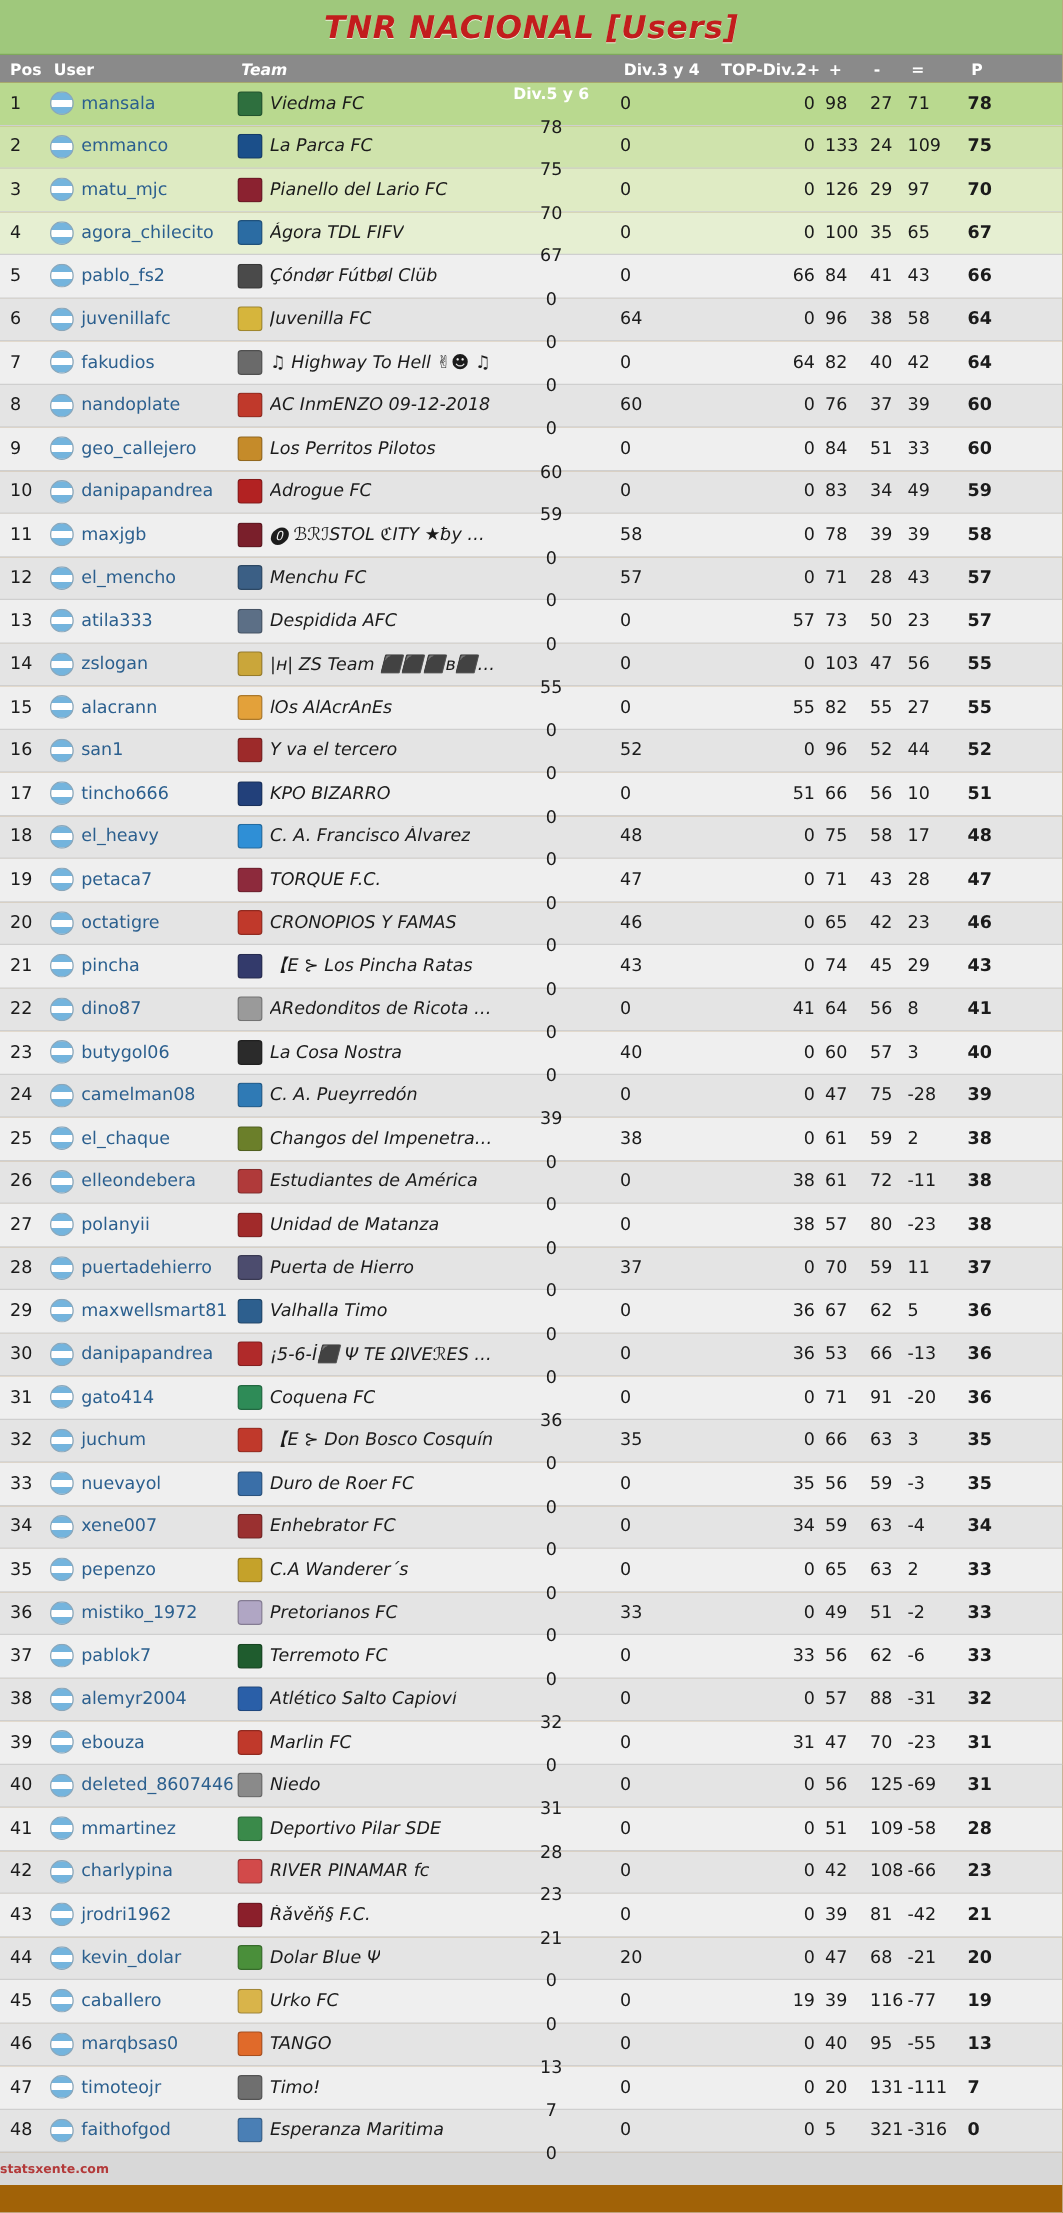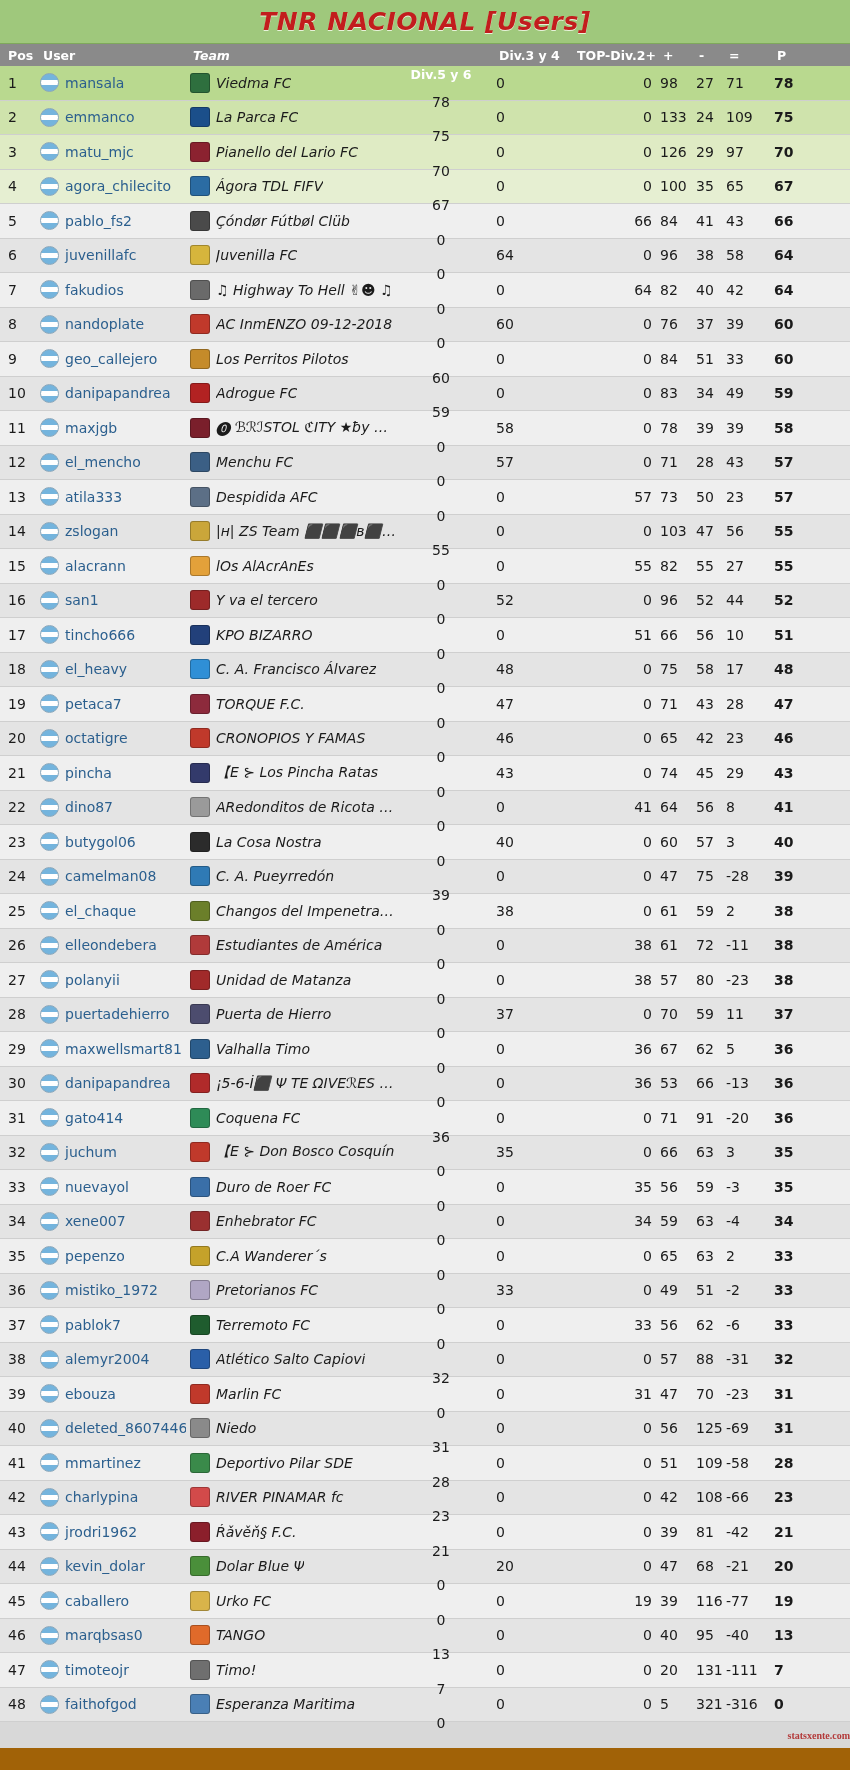--- a/index.html
+++ b/index.html
@@ -94,23 +94,22 @@
     border: 1px solid rgba(0,0,0,.25);
     background: #ccc;
   }
   .tname { overflow: hidden; text-overflow: ellipsis; white-space: nowrap; }
 
   
   .footer {
     height: 26px;
     display: flex;
     align-items: center;
-    justify-content: flex-end;
+    justify-content: flex-start;
     background: #d8d8d8;
-    font-family: Liberation Serif, serif;
   }
   .footer-text {
     color: #b33a3a;
     font-size: 10px;
     font-weight: bold;
   }
 </style>
 </head>
 <body>
 
@@ -952,21 +951,21 @@
         </div>
         <div class="cell c-team">
           <span class="crest" style="background: rgb(224, 106, 42);"></span>
           <span class="tname">TANGO</span>
         </div>
         <div class="cell c-d56">13</div>
         <div class="cell c-d34">0</div>
         <div class="cell c-top">0</div>
         <div class="cell c-plus">40</div>
         <div class="cell c-minus">95</div>
-        <div class="cell c-eq">-40</div>
+        <div class="cell c-eq">-55</div>
         <div class="cell c-p">13</div>
       </div>
       <div class="row even">
         <div class="cell c-pos">47</div>
         <div class="cell c-user">
           <span class="flag"></span>
           <span class="uname">timoteojr</span>
         </div>
         <div class="cell c-team">
           <span class="crest" style="background: rgb(111, 111, 111);"></span>

